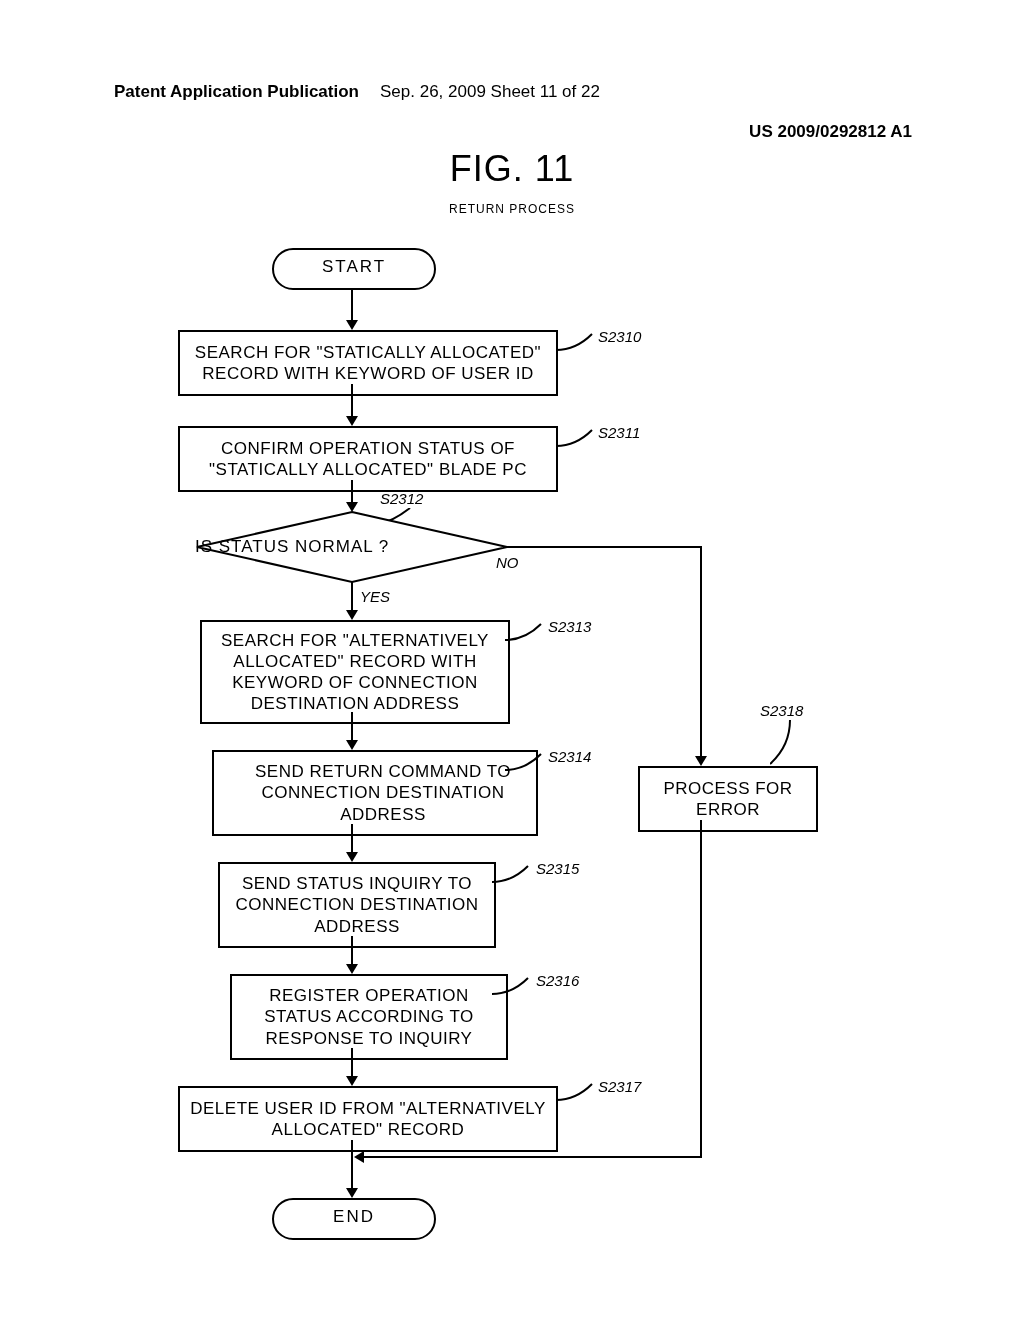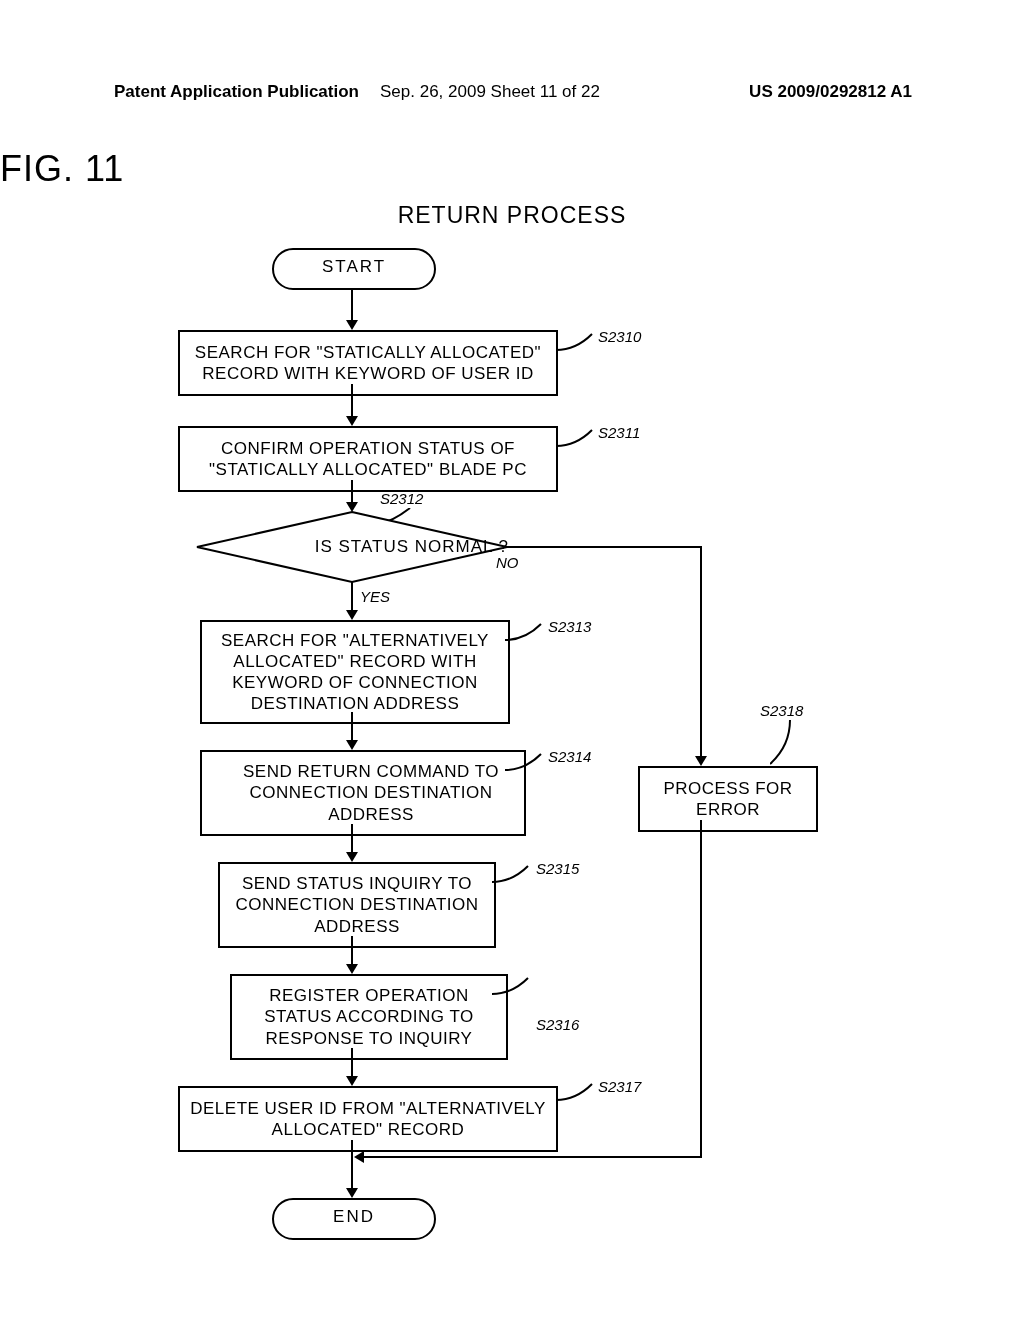--- a/index.html
+++ b/index.html
@@ -14,37 +14,37 @@
   }
   .header {
     position: absolute;
     top: 82px;
     left: 0;
     width: 100%;
     font-size: 17px;
   }
   .header .left { position: absolute; left: 114px; font-weight: bold; }
   .header .mid  { position: absolute; left: 380px; }
-  .header .right{ position: absolute; right: 112px; font-weight: bold; }
+  .header .right{ position: absolute; right: 112px; font-weight: bold; margin-top: 40px; }
 
   .fig-title {
     position: absolute;
     top: 148px;
     left: 0; width: 100%;
-    text-align: left;
+    text-align: center;
     font-size: 36px;
     font-weight: normal;
     letter-spacing: 1px;
   }
   .subtitle {
     position: absolute;
     top: 202px;
     left: 0; width: 100%;
     text-align: center;
-    font-size: 23px;
+    font-size: 12px;
     letter-spacing: 1px;
   }
 
   
   .terminator {
     position: absolute;
     border: 2px solid #000;
     border-radius: 22px;
     height: 38px;
     line-height: 34px;
@@ -70,21 +70,21 @@
   }
 
   
   .decision {
     position: absolute;
   }
   .decision svg { display: block; }
   .decision .dlabel {
     position: absolute;
     left: 0; top: 0; width: 100%; height: 100%;
-    display: flex; align-items: center; justify-content: flex-end;
+    display: flex; align-items: center; justify-content: flex-start;
     font-size: 17px; text-align: center; line-height: 1.25;
     letter-spacing: 1px;
   }
 
   .label {
     position: absolute;
     font-size: 15px;
     font-style: italic;
   }
 
@@ -198,21 +198,21 @@
 
 <div class="label" style="left:760px; top:702px;">S2318</div>
 <svg class="leader" style="left:770px; top:720px;" width="40" height="48">
   <path d="M20 0 Q20 26 0 44" stroke="#000" stroke-width="2" fill="none"></path>
 </svg>
 
 <div class="process" style="left:638px; top:766px; width:160px; height:50px;align-items:center;">
   <span>PROCESS FOR ERROR</span>
 </div>
 
-<div class="process" style="left:200px; top:750px; width:290px; height:70px;padding-left:24px;">
+<div class="process" style="left:212px; top:750px; width:290px; height:70px;padding-left:24px;">
   <span>SEND RETURN COMMAND TO CONNECTION DESTINATION ADDRESS</span>
 </div>
 <svg class="leader" style="left:505px; top:750px;" width="60" height="24">
   <path d="M0 20 Q20 20 36 4" stroke="#000" stroke-width="2" fill="none"></path>
 </svg>
 <div class="label" style="left:548px; top:748px;">S2314</div>
 
 <div class="vline" style="left:351px; top:824px; height:30px;"></div>
 <div class="arrow-down" style="left:346px; top:852px;"></div>
 
@@ -226,21 +226,21 @@
 
 <div class="vline" style="left:351px; top:936px; height:30px;"></div>
 <div class="arrow-down" style="left:346px; top:964px;"></div>
 
 <div class="process" style="left:218px; top:974px; width:258px; height:70px;margin-left:12px;">
   <span>REGISTER OPERATION STATUS ACCORDING TO RESPONSE TO INQUIRY</span>
 </div>
 <svg class="leader" style="left:492px; top:974px;" width="60" height="24">
   <path d="M0 20 Q20 20 36 4" stroke="#000" stroke-width="2" fill="none"></path>
 </svg>
-<div class="label" style="left:536px; top:972px;margin-top:44px;">S2316</div>
+<div class="label" style="left:536px; top:972px;">S2316</div>
 
 <div class="vline" style="left:351px; top:1048px; height:30px;"></div>
 <div class="arrow-down" style="left:346px; top:1076px;"></div>
 
 <div class="process" style="left:178px; top:1086px; width:360px; height:50px;">
   <span>DELETE USER ID FROM "ALTERNATIVELY ALLOCATED" RECORD</span>
 </div>
 <svg class="leader" style="left:556px; top:1080px;" width="60" height="24">
   <path d="M0 20 Q20 20 36 4" stroke="#000" stroke-width="2" fill="none"></path>
 </svg>

